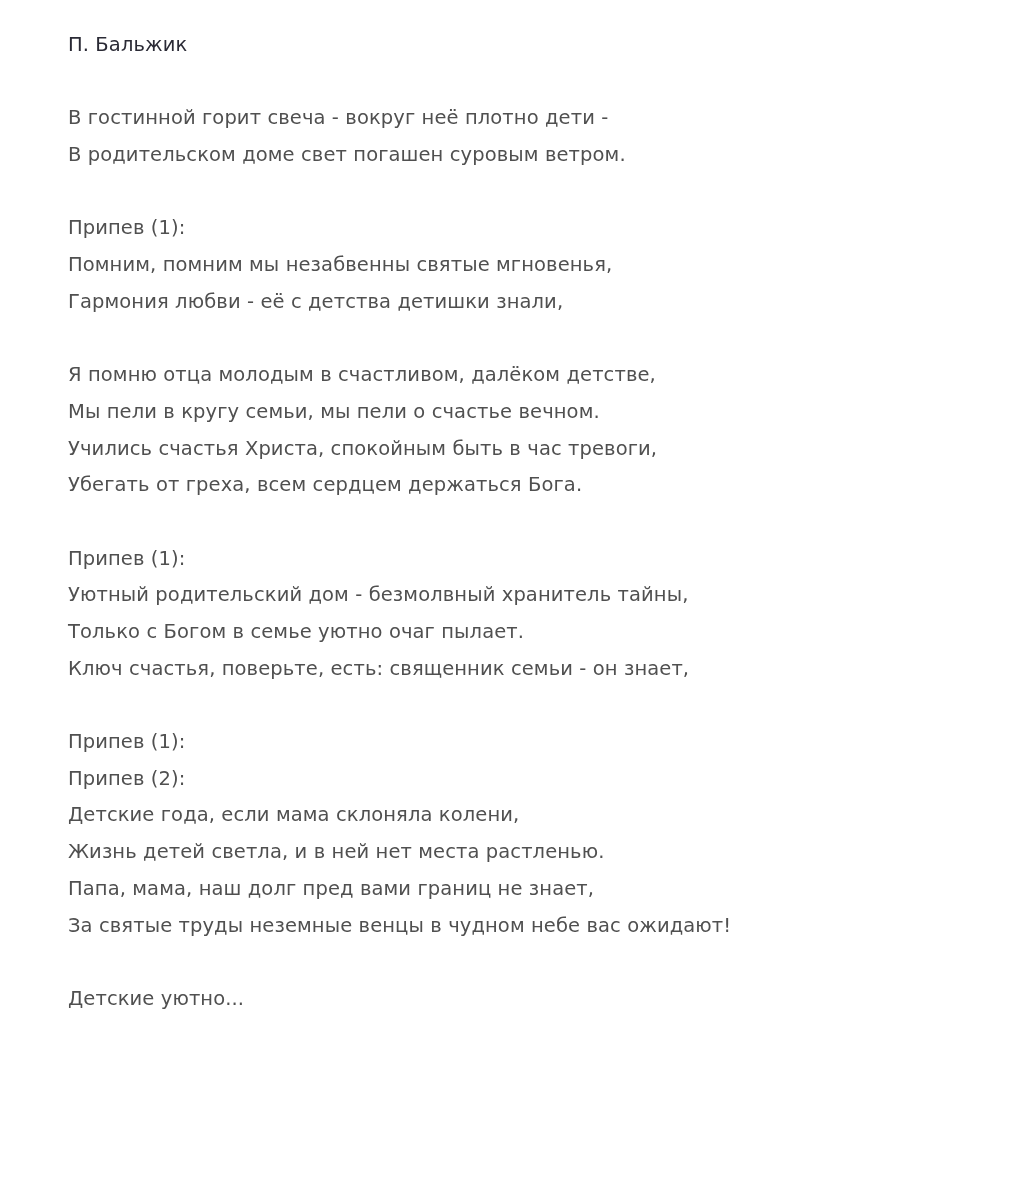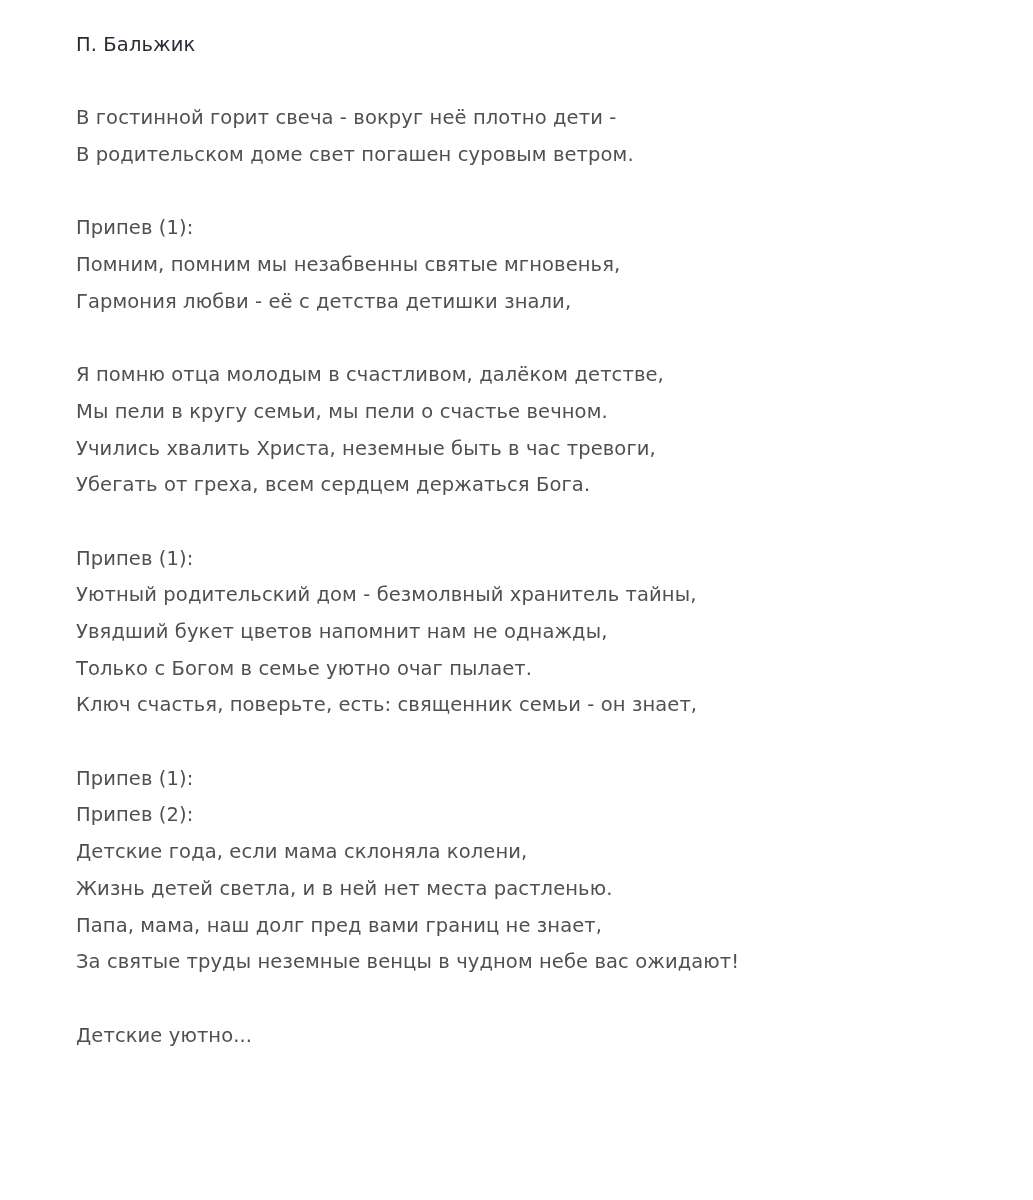--- a/index.html
+++ b/index.html
@@ -8,21 +8,21 @@
       background: #ffffff;
     }
     body {
       width: 1033px;
       height: 1200px;
       overflow: hidden;
       position: relative;
     }
     .doc {
       position: absolute;
-      left: 76px;
+      left: 68px;
       top: 27px;
       font-family: "DejaVu Sans", sans-serif;
       font-size: 19.5px;
       line-height: 36.7px;
       color: #505050;
       letter-spacing: 0.1px;
     }
     .author {
       color: #2a2a35;
       height: 36.7px;
@@ -52,29 +52,28 @@
   <div class="stanza">
     <div class="line">Припев (1):</div>
     <div class="line">Помним, помним мы незабвенны святые мгновенья,</div>
     <div class="line">Гармония любви - её с детства детишки знали,</div>
   </div>
   <div class="gap"></div>
 
   <div class="stanza">
     <div class="line">Я помню отца молодым в счастливом, далёком детстве,</div>
     <div class="line">Мы пели в кругу семьи, мы пели о счастье вечном.</div>
-    <div class="line">Учились хвалить Христа, неземные быть в час тревоги,</div>
+    <div class="line">Учились счастья Христа, спокойным быть в час тревоги,</div>
     <div class="line">Убегать от греха, всем сердцем держаться Бога.</div>
   </div>
   <div class="gap"></div>
 
   <div class="stanza">
     <div class="line">Припев (1):</div>
     <div class="line">Уютный родительский дом - безмолвный хранитель тайны,</div>
-    <div class="line">Увядший букет цветов напомнит нам не однажды,</div>
     <div class="line">Только с Богом в семье уютно очаг пылает.</div>
     <div class="line">Ключ счастья, поверьте, есть: священник семьи - он знает,</div>
   </div>
   <div class="gap"></div>
 
   <div class="stanza">
     <div class="line">Припев (1):</div>
     <div class="line">Припев (2):</div>
     <div class="line">Детские года, если мама склоняла колени,</div>
     <div class="line">Жизнь детей светла, и в ней нет места растленью.</div>

